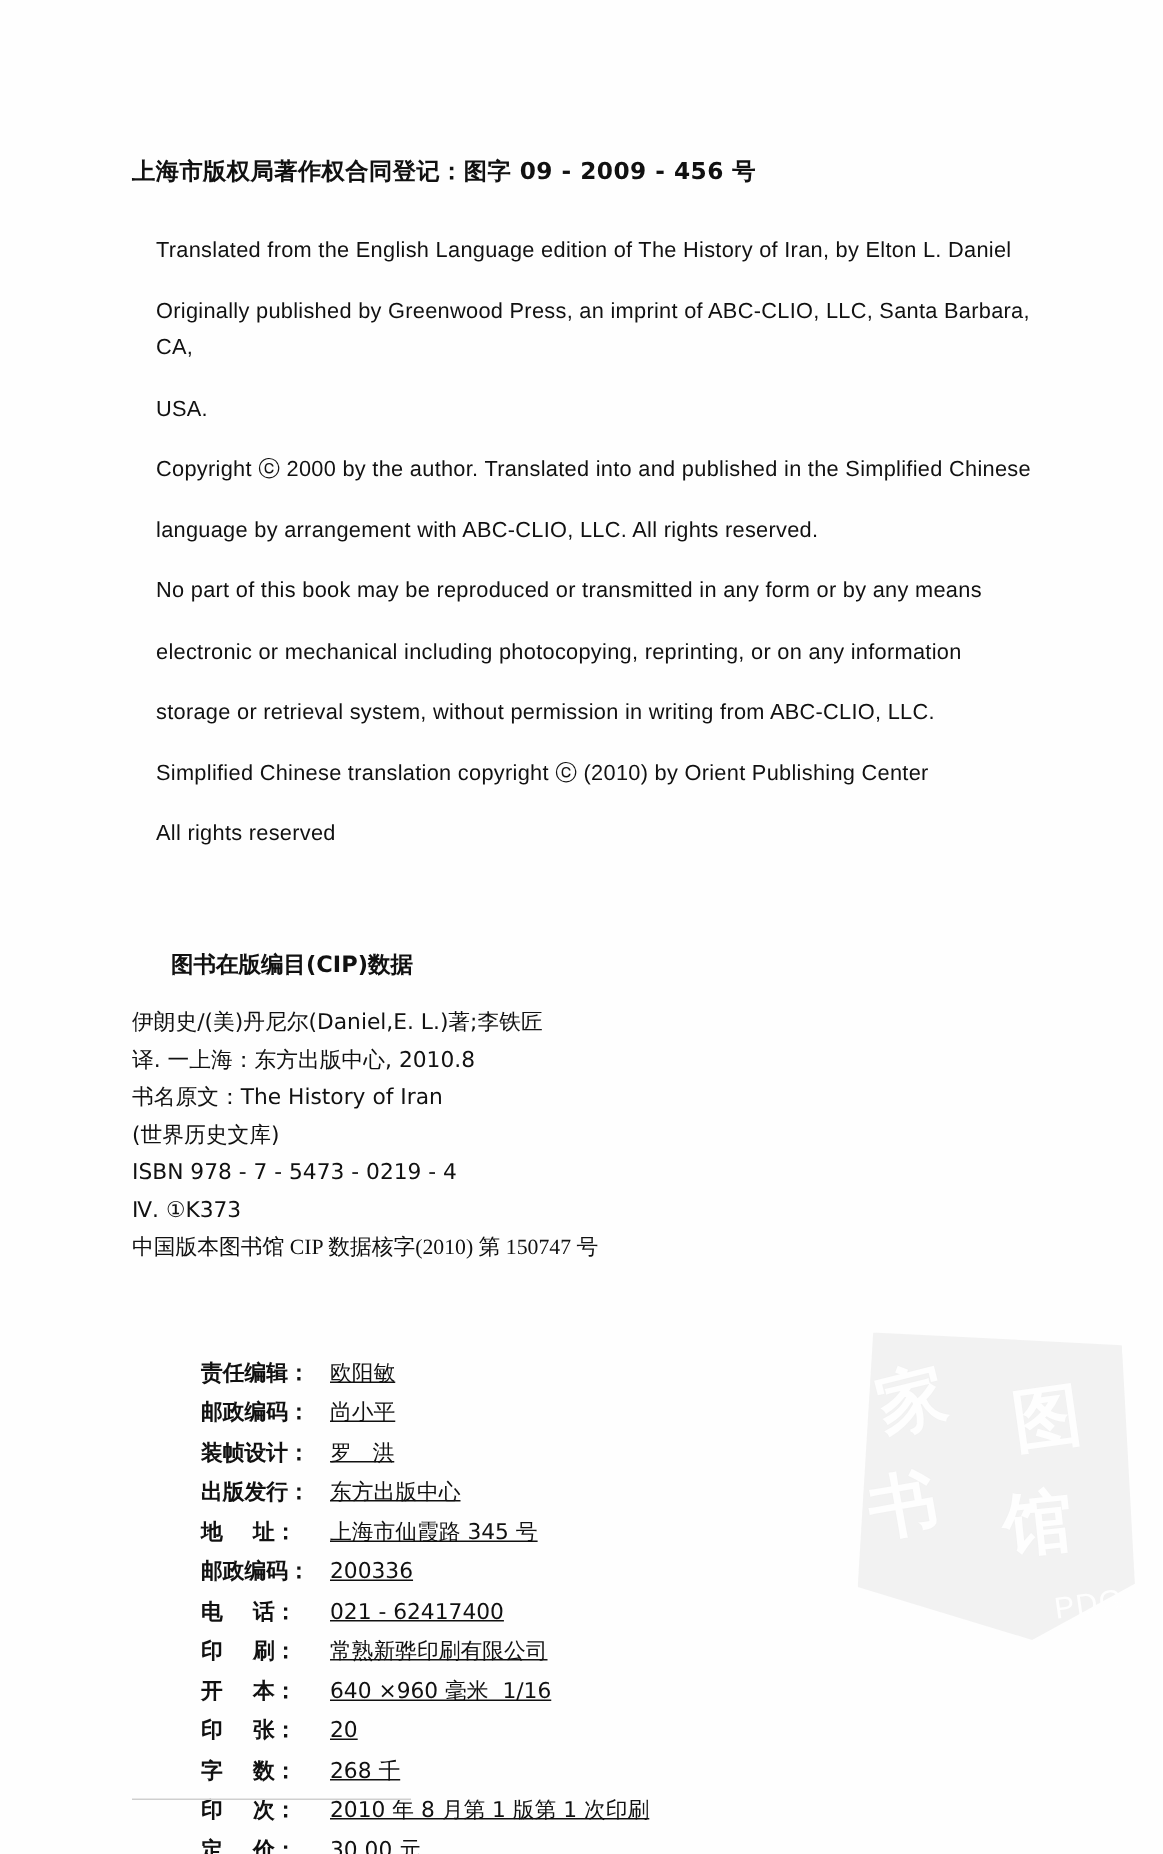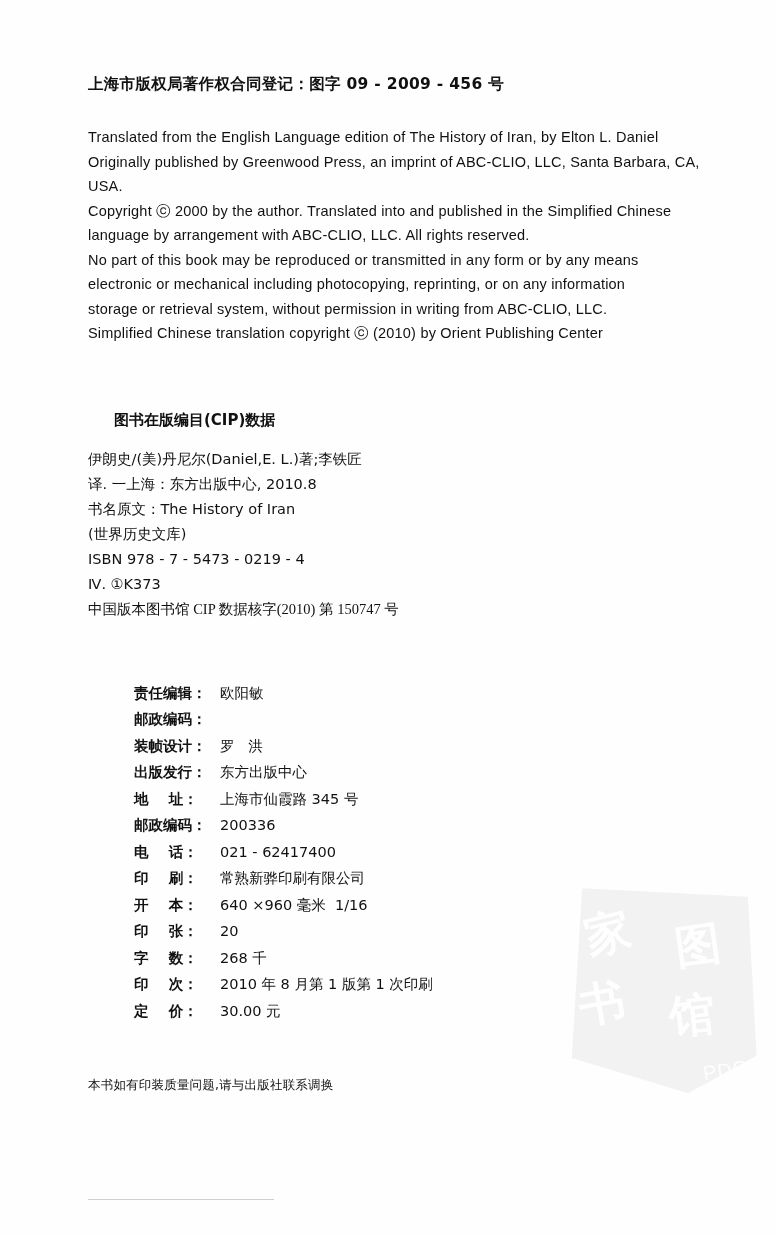--- a/index.html
+++ b/index.html
@@ -68,29 +68,30 @@
 
   .cn {
     font-family: "DejaVu Sans", "Liberation Sans", sans-serif;
   }
 
   .reg-line {
     font-size: 15.5px;
     font-weight: bold;
     letter-spacing: 0.3px;
     margin-bottom: 30px;
+    margin-top: 30px;
   }
 
   .eng-block {
     font-size: 14.5px;
     line-height: 24.5px;
     letter-spacing: 0.2px;
   }
   .eng-block p {
-    margin: 0;
+    margin: 16px;
   }
 
   .cip-block {
     margin-top: 62px;
     font-size: 14.5px;
     line-height: 25px;
   }
   .cip-title {
     font-weight: bold;
     font-size: 15px;
@@ -121,20 +122,21 @@
     white-space: pre;
   }
   .col-label {
     display: inline-block;
     width: 86px;
     flex: 0 0 86px;
     font-weight: bold;
   }
   .col-value {
     flex: 1 1 auto;
+    text-decoration: underline;
   }
 
   .footnote {
     margin-top: 53px;
     font-size: 12.5px;
     letter-spacing: 0.2px;
   }
 
   .bottom-rule {
     position: absolute;
@@ -166,20 +168,21 @@
     <div class="eng-block">
       <p>Translated from the English Language edition of The History of Iran, by Elton L. Daniel</p>
       <p>Originally published by Greenwood Press, an imprint of ABC-CLIO, LLC, Santa Barbara, CA,</p>
       <p>USA.</p>
       <p>Copyright ⓒ 2000 by the author. Translated into and published in the Simplified Chinese</p>
       <p>language by arrangement with ABC-CLIO, LLC. All rights reserved.</p>
       <p>No part of this book may be reproduced or transmitted in any form or by any means</p>
       <p>electronic or mechanical including photocopying, reprinting, or on any information</p>
       <p>storage or retrieval system, without permission in writing from ABC-CLIO, LLC.</p>
       <p>Simplified Chinese translation copyright ⓒ (2010) by Orient Publishing Center</p>
+      <p>All rights reserved</p>
     </div>
 
     <div class="cip-block cn">
       <div class="cip-title">图书在版编目(CIP)数据</div>
       <div class="cip-body">
         <p class="ind2">伊朗史/(美)丹尼尔(Daniel,E. L.)著;李铁匠</p>
         <p class="ind0">译. 一上海：东方出版中心, 2010.8</p>
         <p class="ind2">书名原文：The History of Iran</p>
         <p class="ind2">(世界历史文库)</p>
         <p class="ind2">ISBN  978 - 7 - 5473 - 0219 - 4</p>
@@ -188,20 +191,21 @@
       </div>
     </div>
 
     <div class="colophon cn">
       <div class="row">
         <span class="col-label">责任编辑：</span>
         <span class="col-value">欧阳敏</span>
       </div>
       <div class="row">
         <span class="col-label">邮政编码：</span>
+        <span class="col-value">尚小平</span>
       </div>
       <div class="row">
         <span class="col-label">装帧设计：</span>
         <span class="col-value">罗   洪</span>
       </div>
       <div class="row">
         <span class="col-label">出版发行：</span>
         <span class="col-value">东方出版中心</span>
       </div>
       <div class="row">

